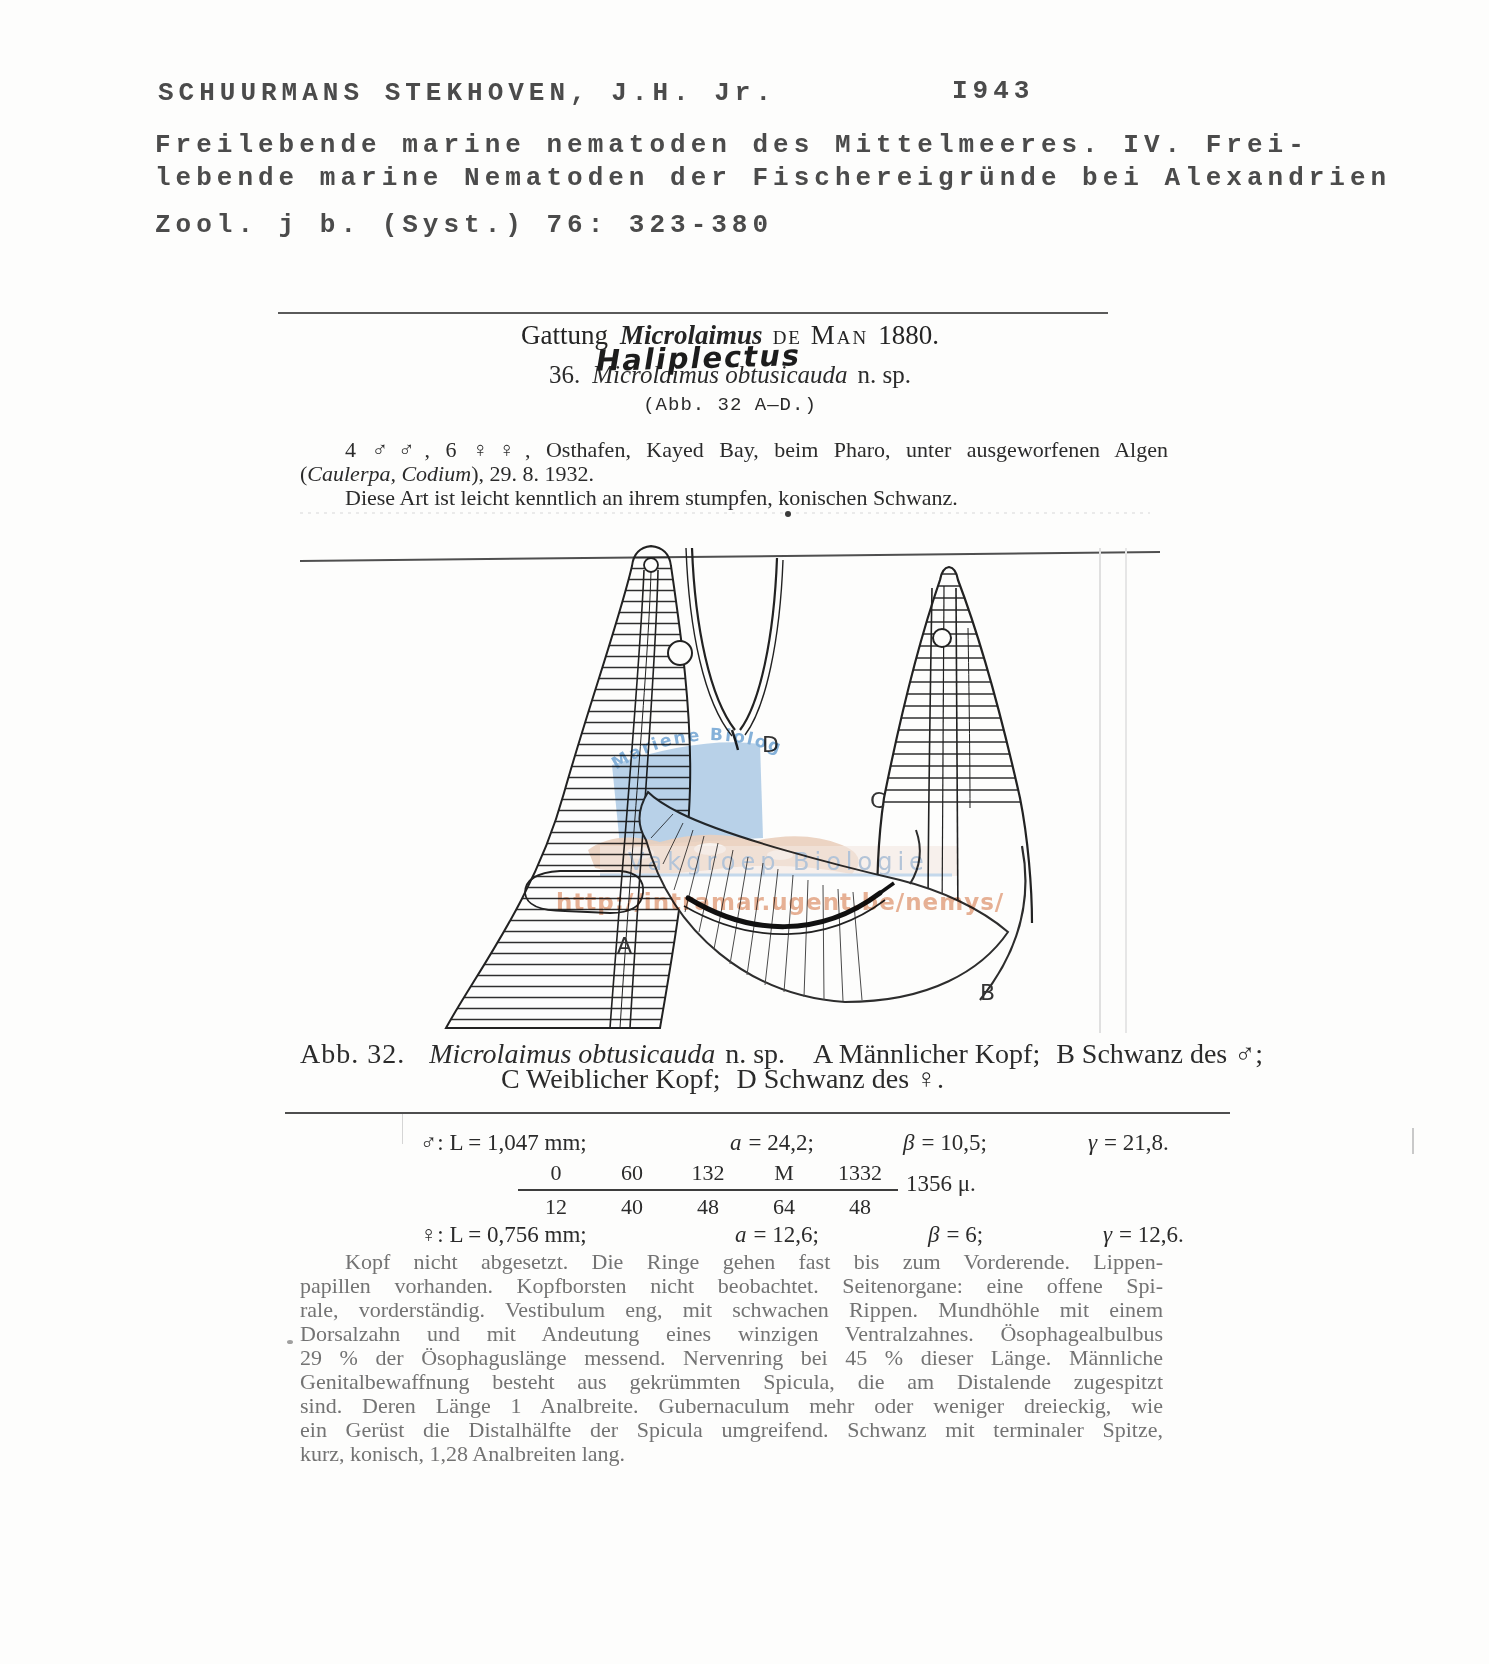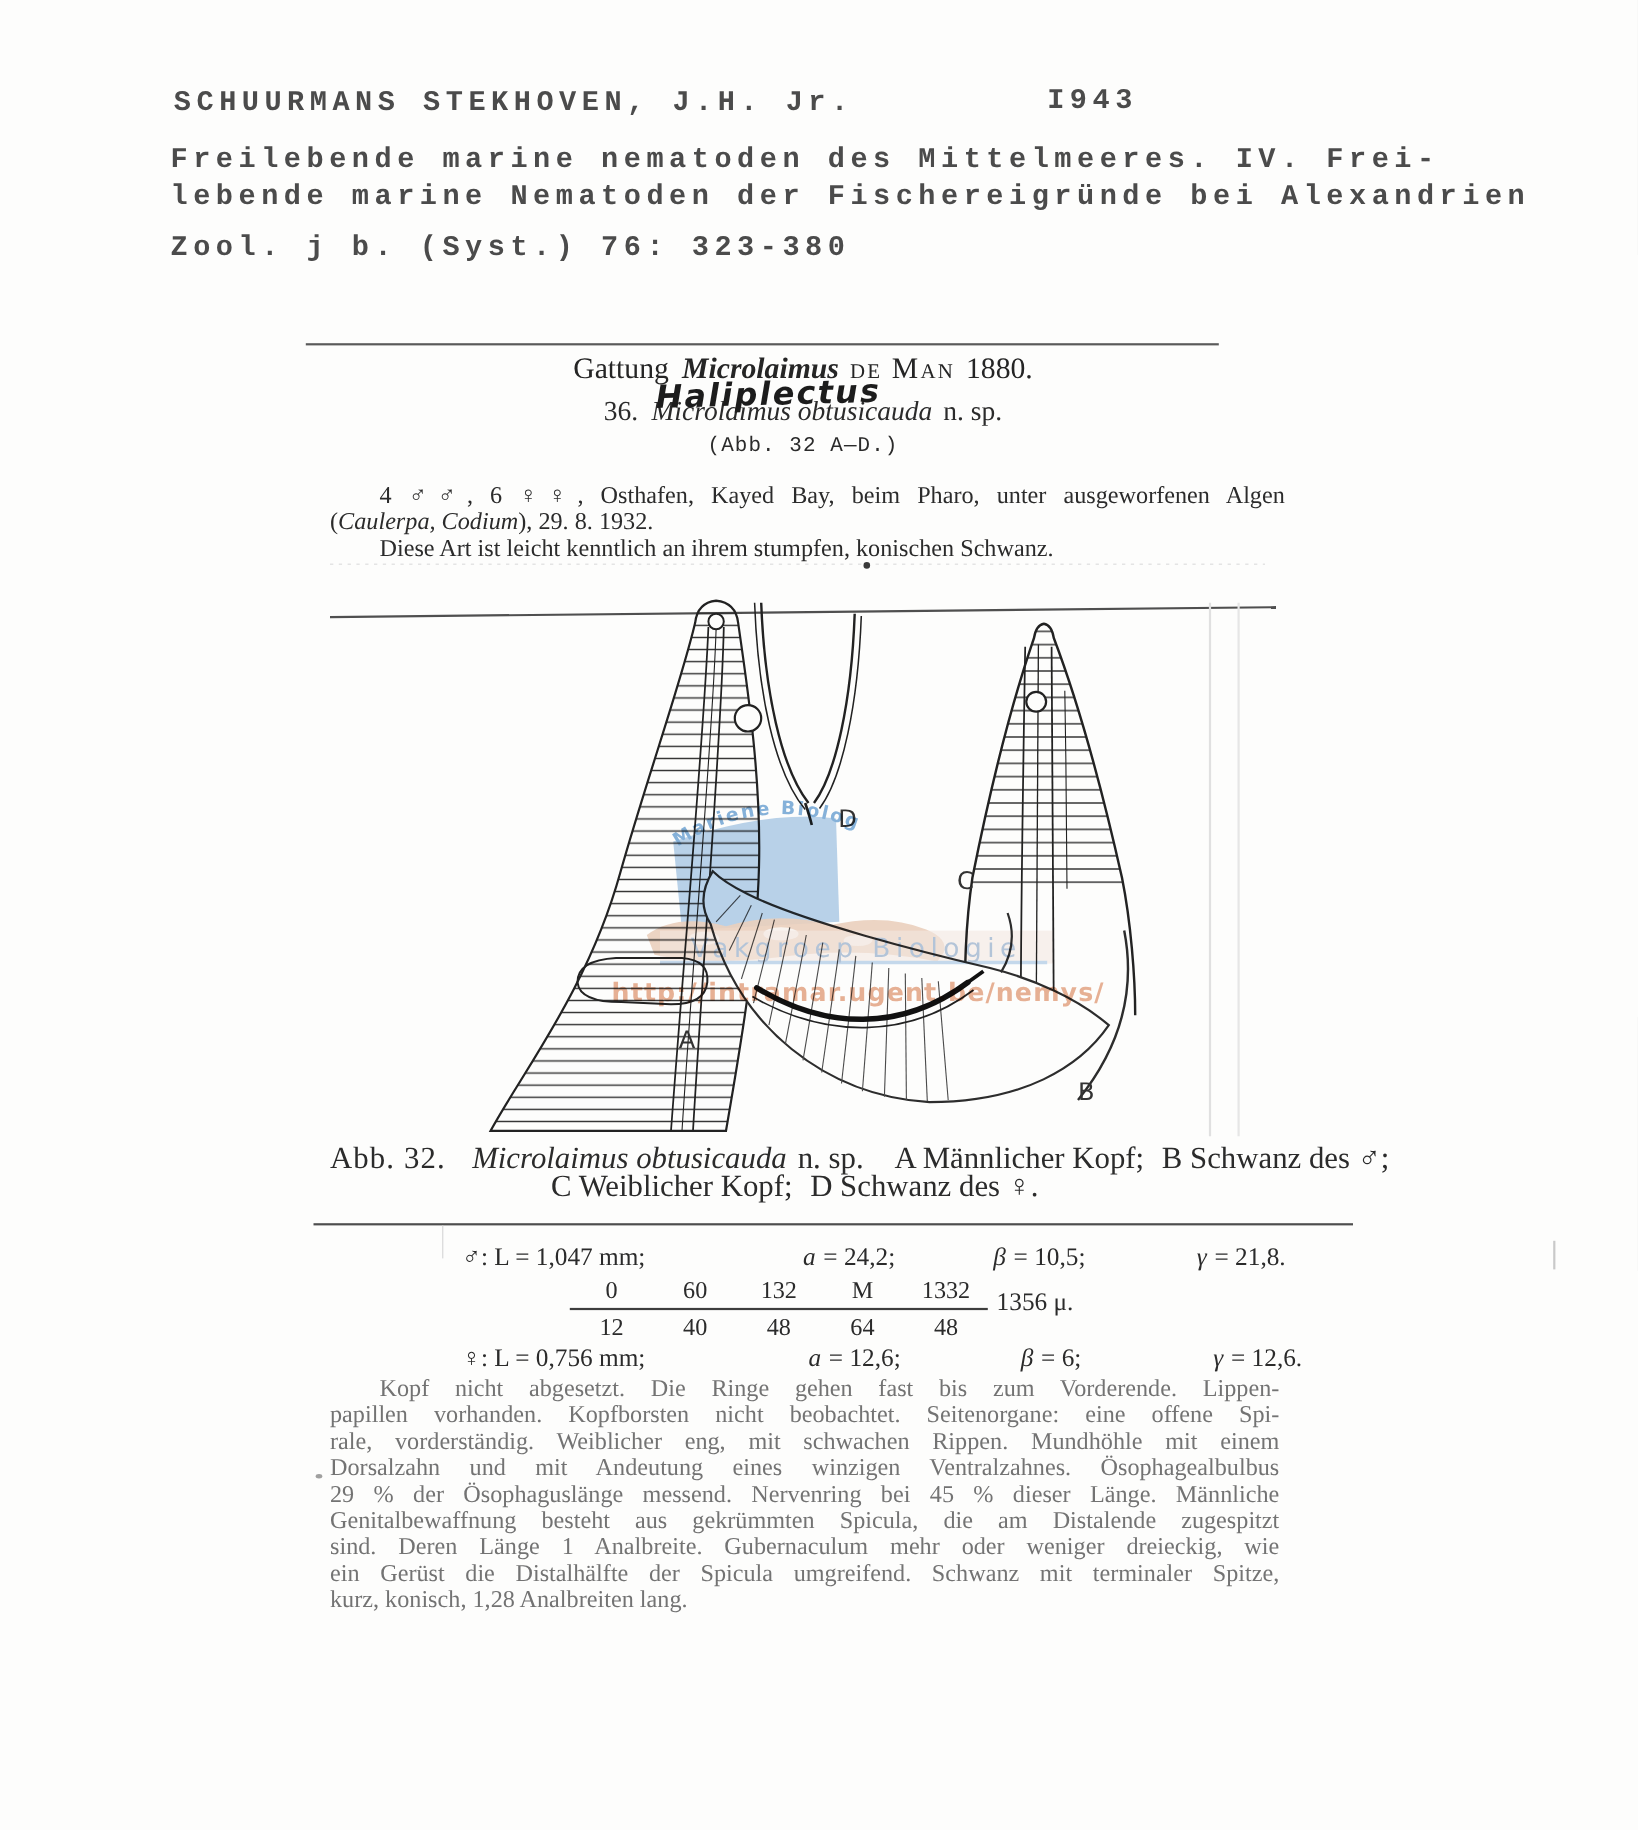--- a/index.html
+++ b/index.html
@@ -216,21 +216,21 @@
   <div class="abs meas" style="left:906px;top:1171px;">1356 μ.</div>
 
   <div class="abs meas" style="left:420px;top:1222px;">♀: L = 0,756 mm;</div>
   <div class="abs meas" style="left:735px;top:1222px;"><i>a</i><span class="val">= 12,6;</span></div>
   <div class="abs meas" style="left:928px;top:1222px;"><i>β</i><span class="val">= 6;</span></div>
   <div class="abs meas" style="left:1103px;top:1222px;"><i>γ</i><span class="val">= 12,6.</span></div>
 
   <div class="abs desc" style="top:1250px;">
     <div class="dline just indent">Kopf nicht abgesetzt.  Die Ringe gehen fast bis zum Vorderende.  Lippen-</div>
     <div class="dline just">papillen vorhanden.  Kopfborsten nicht beobachtet.  Seitenorgane: eine offene Spi-</div>
-    <div class="dline just">rale, vorderständig.  Weiblicher eng, mit schwachen Rippen.  Mundhöhle mit einem</div>
+    <div class="dline just">rale, vorderständig.  Vestibulum eng, mit schwachen Rippen.  Mundhöhle mit einem</div>
     <div class="dline just">Dorsalzahn und mit Andeutung eines winzigen Ventralzahnes.  Ösophagealbulbus</div>
     <div class="dline just">29 % der Ösophaguslänge messend.  Nervenring bei 45 % dieser Länge.  Männliche</div>
     <div class="dline just">Genitalbewaffnung besteht aus gekrümmten Spicula, die am Distalende zugespitzt</div>
     <div class="dline just">sind.  Deren Länge 1 Analbreite.  Gubernaculum mehr oder weniger dreieckig, wie</div>
     <div class="dline just">ein Gerüst die Distalhälfte der Spicula umgreifend.  Schwanz mit terminaler Spitze,</div>
     <div class="dline last">kurz, konisch, 1,28 Analbreiten lang.</div>
   </div>
 
   <div class="speck" style="left:287px;top:1340px;width:6px;height:4px;opacity:.7;"></div>
   <div class="vmark" style="left:1412px;top:1128px;width:2px;height:26px;"></div>

